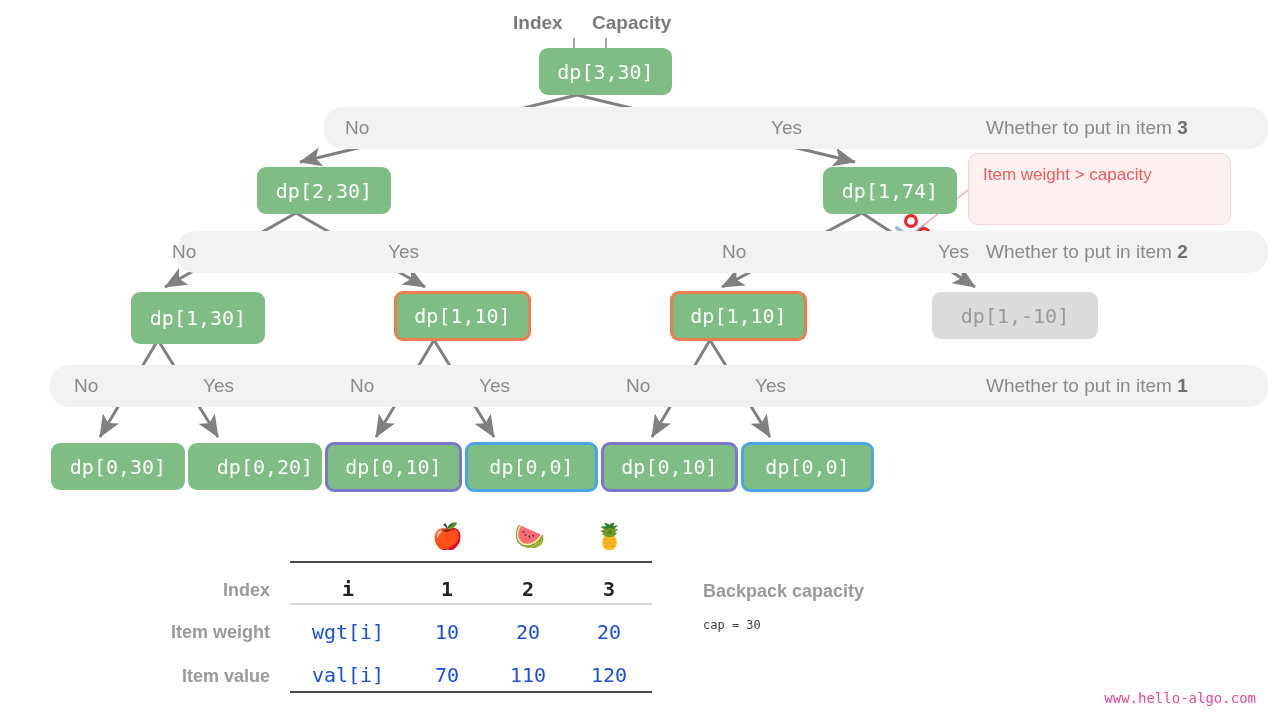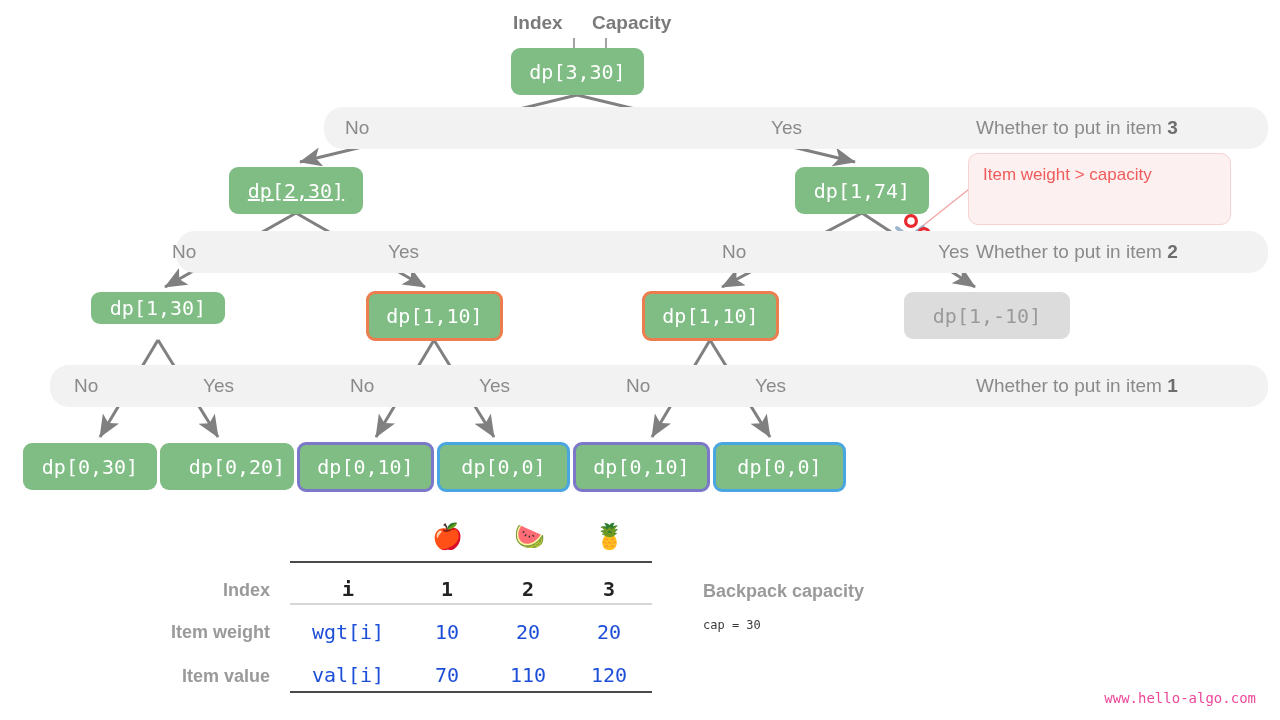--- a/index.html
+++ b/index.html
@@ -16,20 +16,21 @@
     background:#f2f2f2;
     border-radius:19px;
     box-sizing:border-box;
   }
   .lvl-label{
     position:absolute;
     color:#8a8a8a;
     font-size:19px;
     white-space:nowrap;
     line-height:1;
+    margin-left:10px;
   }
   .lvl-label b{color:#6e6e6e;font-weight:bold;}
   .branch-label{
     position:absolute;
     color:#8a8a8a;
     font-size:19px;
     line-height:1;
     white-space:nowrap;
   }
 
@@ -39,20 +40,21 @@
     box-sizing:border-box;
     border-radius:9px;
     background:#7fbd84;
     color:#ffffff;
     font-family:"DejaVu Sans Mono","Liberation Mono",monospace;
     font-size:20px;
     display:flex;align-items:center;justify-content:center;
     letter-spacing:0px;
     white-space:nowrap;
     border:3px solid transparent;
+    margin-left:28px;
   }
   .node.orange{border-color:#ec7d4e;}
   .node.purple{border-color:#7b78c9;}
   .node.blue{border-color:#49a6e0;}
   .node.muted{background:#dcdcdc;color:#9a9a9a;border-color:transparent;}
 
   
   .anno{
     position:absolute;
     box-sizing:border-box;
@@ -181,24 +183,24 @@
   <div class="branch-label" style="left:74px;top:376px;">No</div>
   <div class="branch-label" style="left:203px;top:376px;">Yes</div>
   <div class="branch-label" style="left:350px;top:376px;">No</div>
   <div class="branch-label" style="left:479px;top:376px;">Yes</div>
   <div class="branch-label" style="left:626px;top:376px;">No</div>
   <div class="branch-label" style="left:755px;top:376px;">Yes</div>
   <div class="lvl-label" style="left:976px;top:376px;"><span>Whether to put in item </span><b>1</b></div>
 
   <div class="node" style="left:511px;top:48px;width:133px;height:47px;">dp[3,30]</div>
 
-  <div class="node" style="left:229px;top:167px;width:134px;height:47px;text-decoration:underline;">dp[2,30]</div>
+  <div class="node" style="left:229px;top:167px;width:134px;height:47px;">dp[2,30]</div>
   <div class="node" style="left:795px;top:167px;width:134px;height:47px;">dp[1,74]</div>
 
-  <div class="node" style="left:91px;top:292px;width:134px;height:32px;">dp[1,30]</div>
+  <div class="node" style="left:103px;top:292px;width:134px;height:52px;">dp[1,30]</div>
   <div class="node orange" style="left:366px;top:291px;width:137px;height:50px;">dp[1,10]</div>
   <div class="node orange" style="left:642px;top:291px;width:137px;height:50px;">dp[1,10]</div>
   <div class="node muted" style="left:904px;top:292px;width:166px;height:47px;">dp[1,-10]</div>
 
   <div class="node" style="left:23px;top:443px;width:134px;height:47px;">dp[0,30]</div>
   <div class="node" style="left:160px;top:443px;width:134px;height:47px;padding-left:20px;">dp[0,20]</div>
   <div class="node purple" style="left:297px;top:442px;width:137px;height:50px;">dp[0,10]</div>
   <div class="node blue" style="left:437px;top:442px;width:133px;height:50px;">dp[0,0]</div>
   <div class="node purple" style="left:573px;top:442px;width:137px;height:50px;">dp[0,10]</div>
   <div class="node blue" style="left:713px;top:442px;width:133px;height:50px;">dp[0,0]</div>

